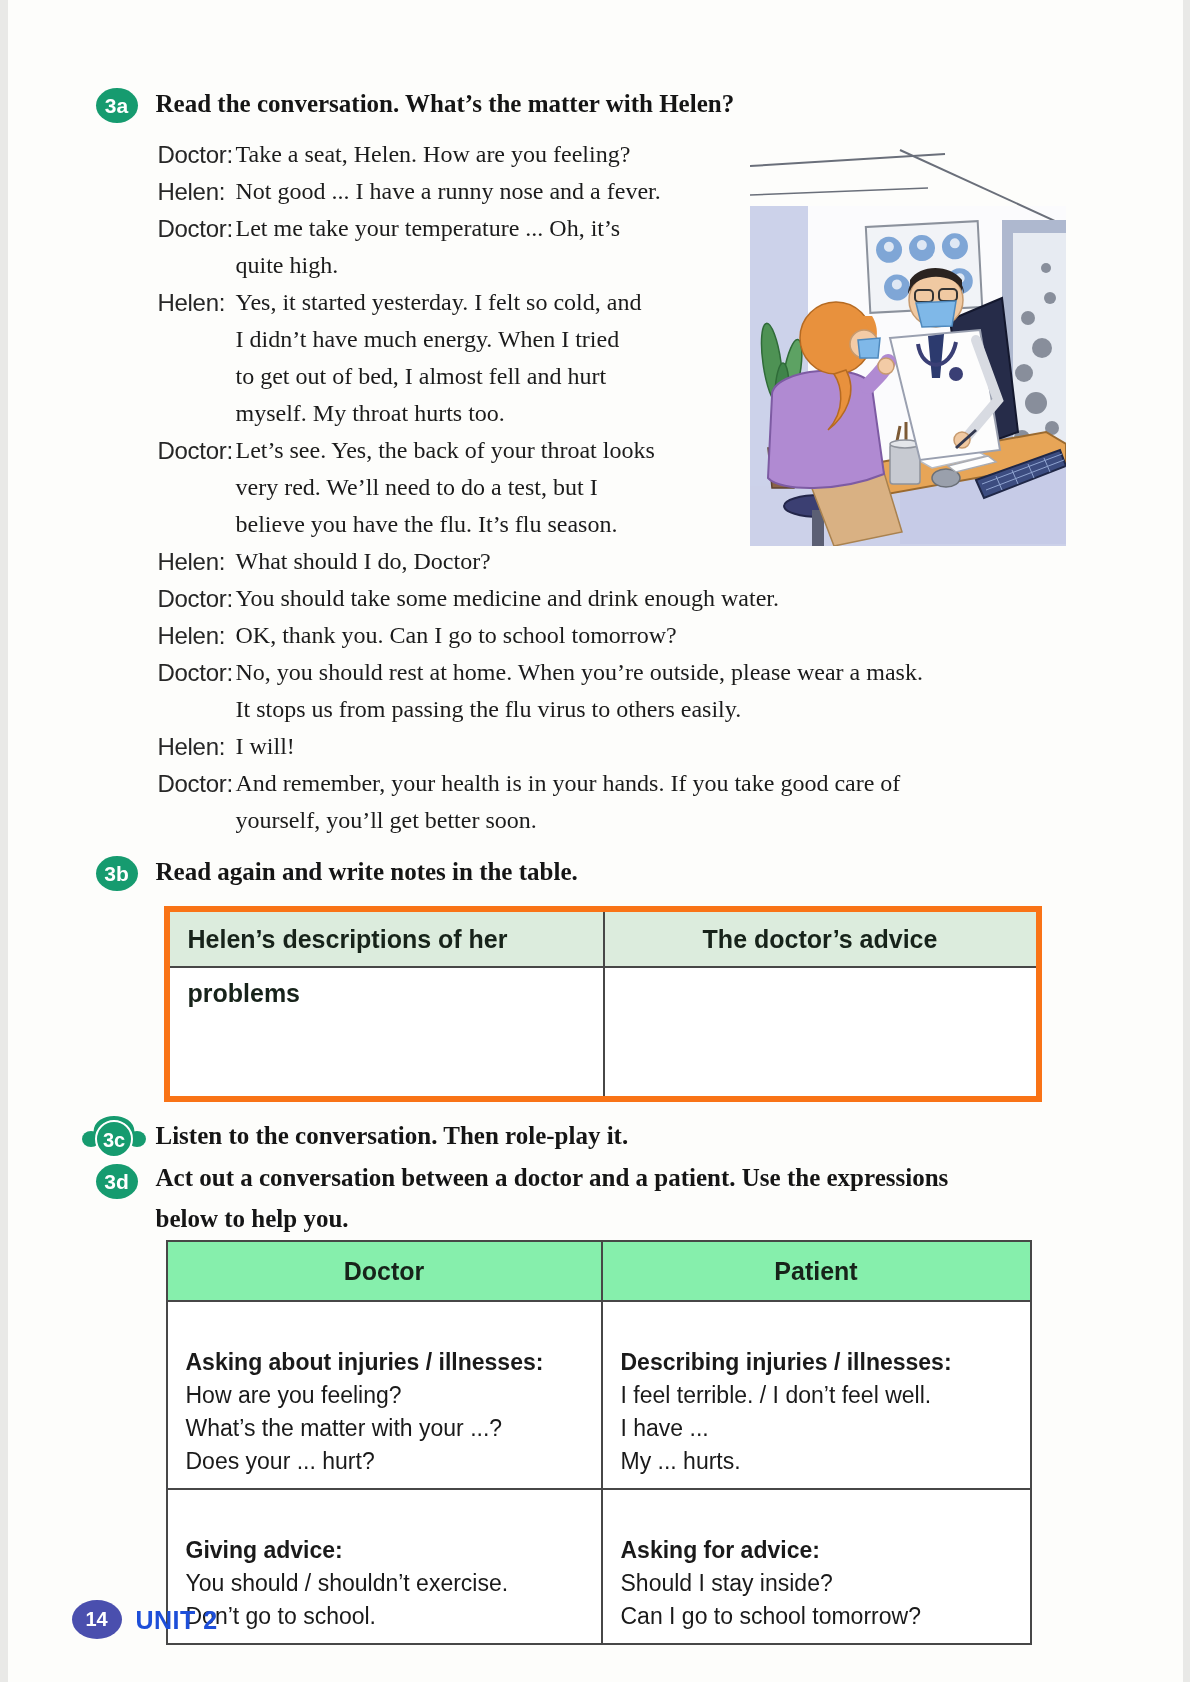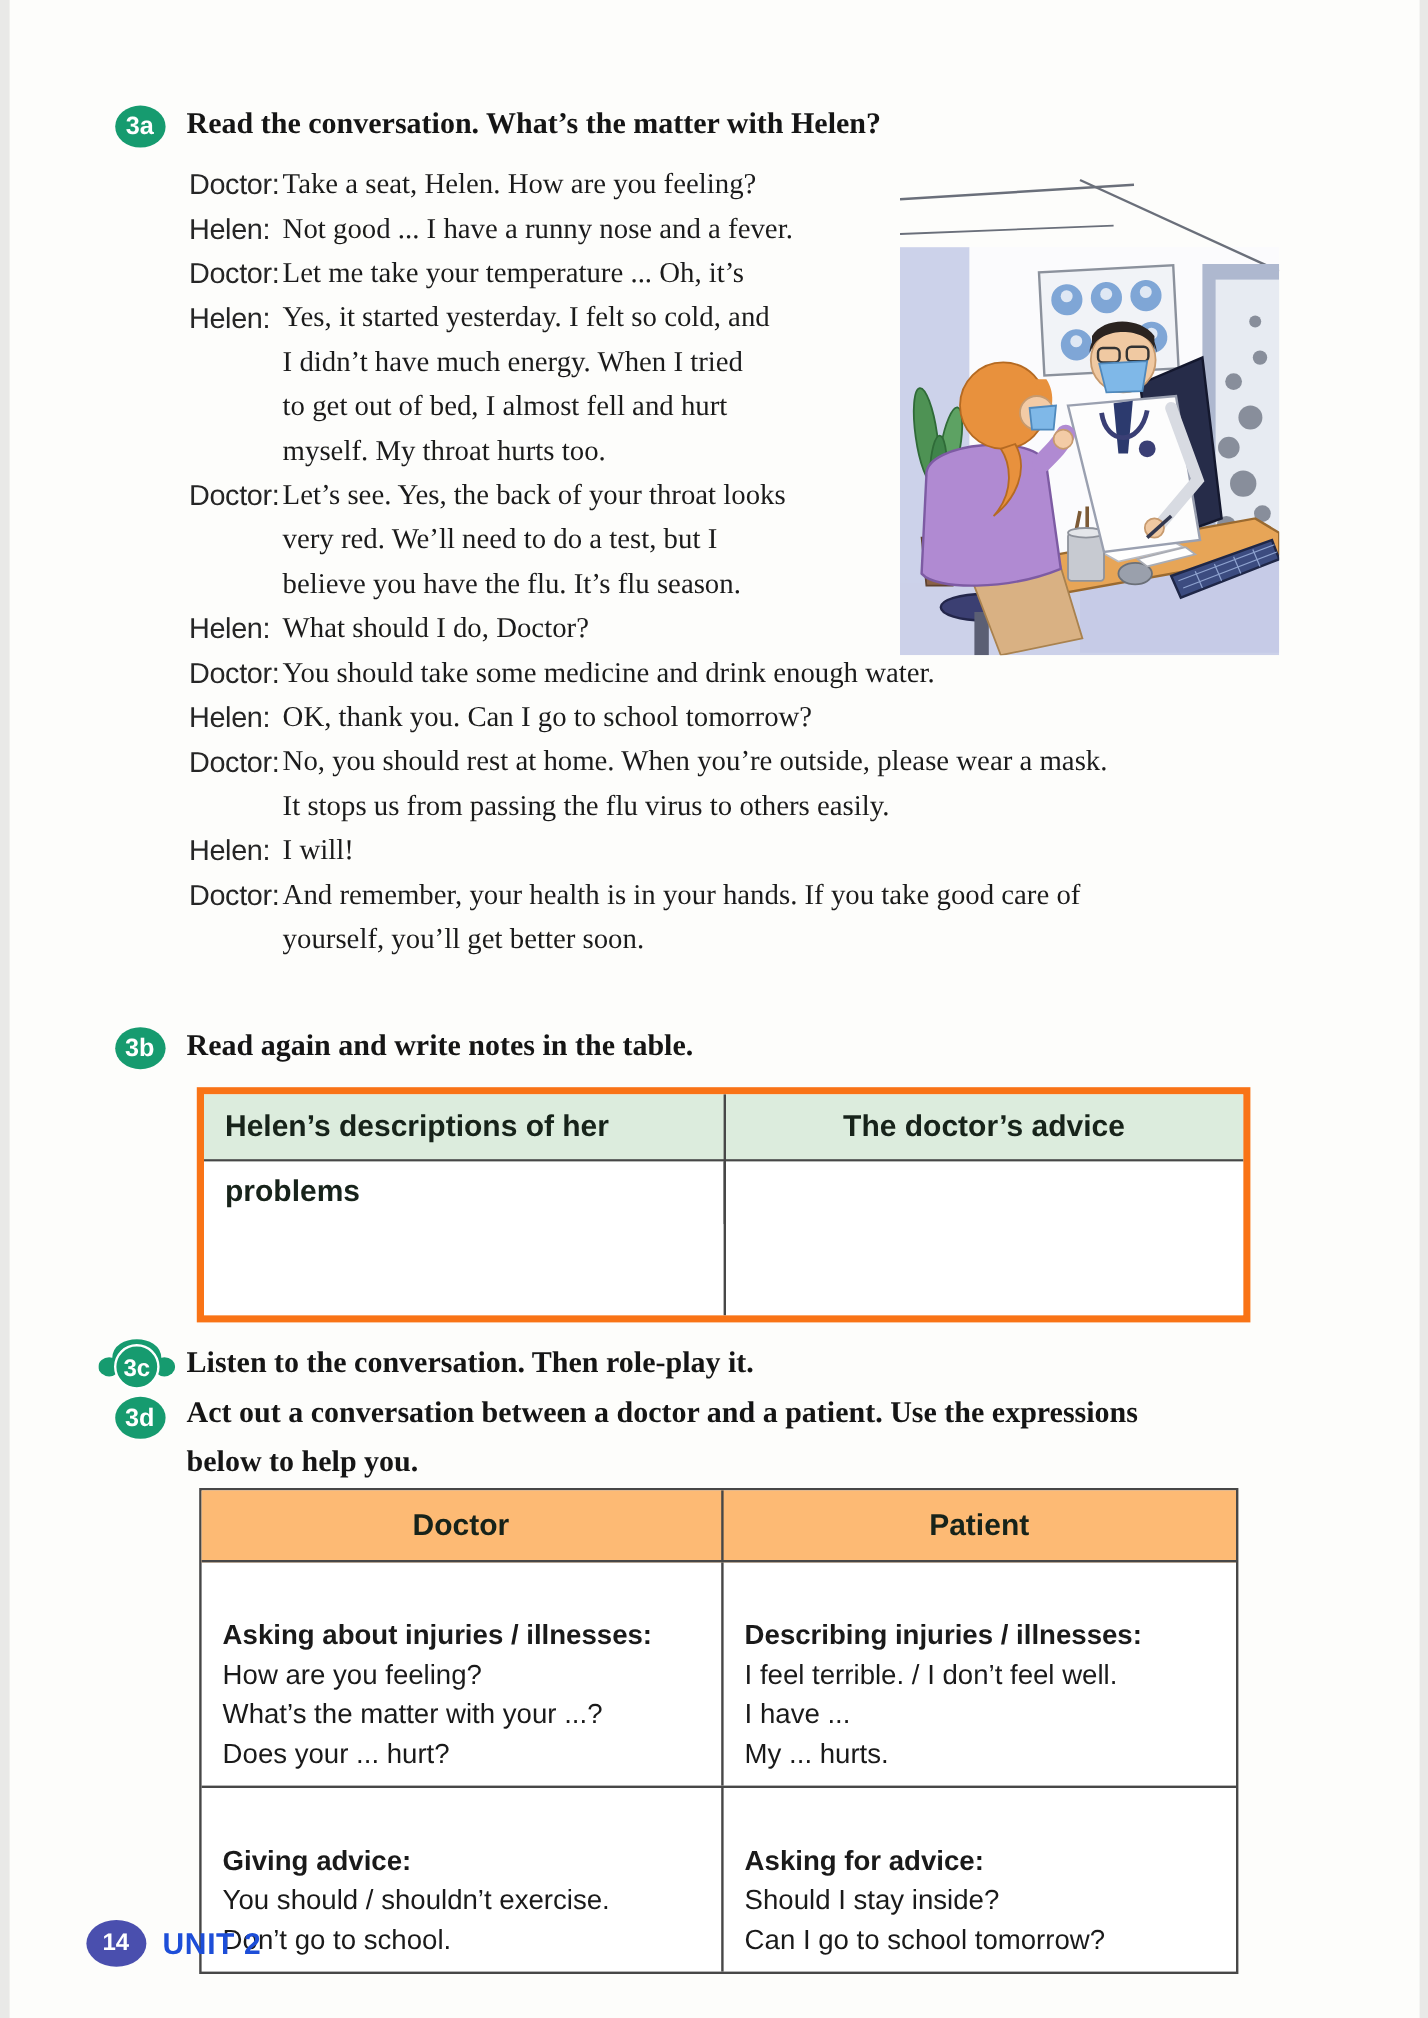--- a/index.html
+++ b/index.html
@@ -90,21 +90,21 @@
   
   .exp-table{
     position:absolute;
     left:158px;top:1240px;
     width:862px;
     border:2px solid #474747;
     background:#fff;
   }
   .exp-table .hrow{
     display:grid;grid-template-columns:435px 1fr;
-    background:#fdba74;
+    background:#86efac;
     border-bottom:2px solid #474747;
     height:58px;
   }
   .exp-table .hcell{
     font-weight:700;font-size:25px;line-height:58px;color:#17231a;text-align:center;
   }
   .exp-table .hcell.c1{border-right:2px solid #474747;}
   .exp-table .erow{
     display:grid;grid-template-columns:435px 1fr;
   }
@@ -147,20 +147,24 @@
       <div class="dline">
         <span class="speaker">Helen:</span>
         <span class="dtext">Not good ... I have a runny nose and a fever.</span>
       </div>
 
       <div class="dline">
         <span class="speaker">Doctor:</span>
         <span class="dtext">Let me take your temperature ... Oh, it’s</span>
       </div>
 
+      <div class="dline">
+        <span class="speaker"></span>
+        <span class="dtext">quite high.</span>
+      </div>
 
       <div class="dline">
         <span class="speaker">Helen:</span>
         <span class="dtext">Yes, it started yesterday. I felt so cold, and</span>
       </div>
 
       <div class="dline">
         <span class="speaker"></span>
         <span class="dtext">I didn’t have much energy. When I tried</span>
       </div>

